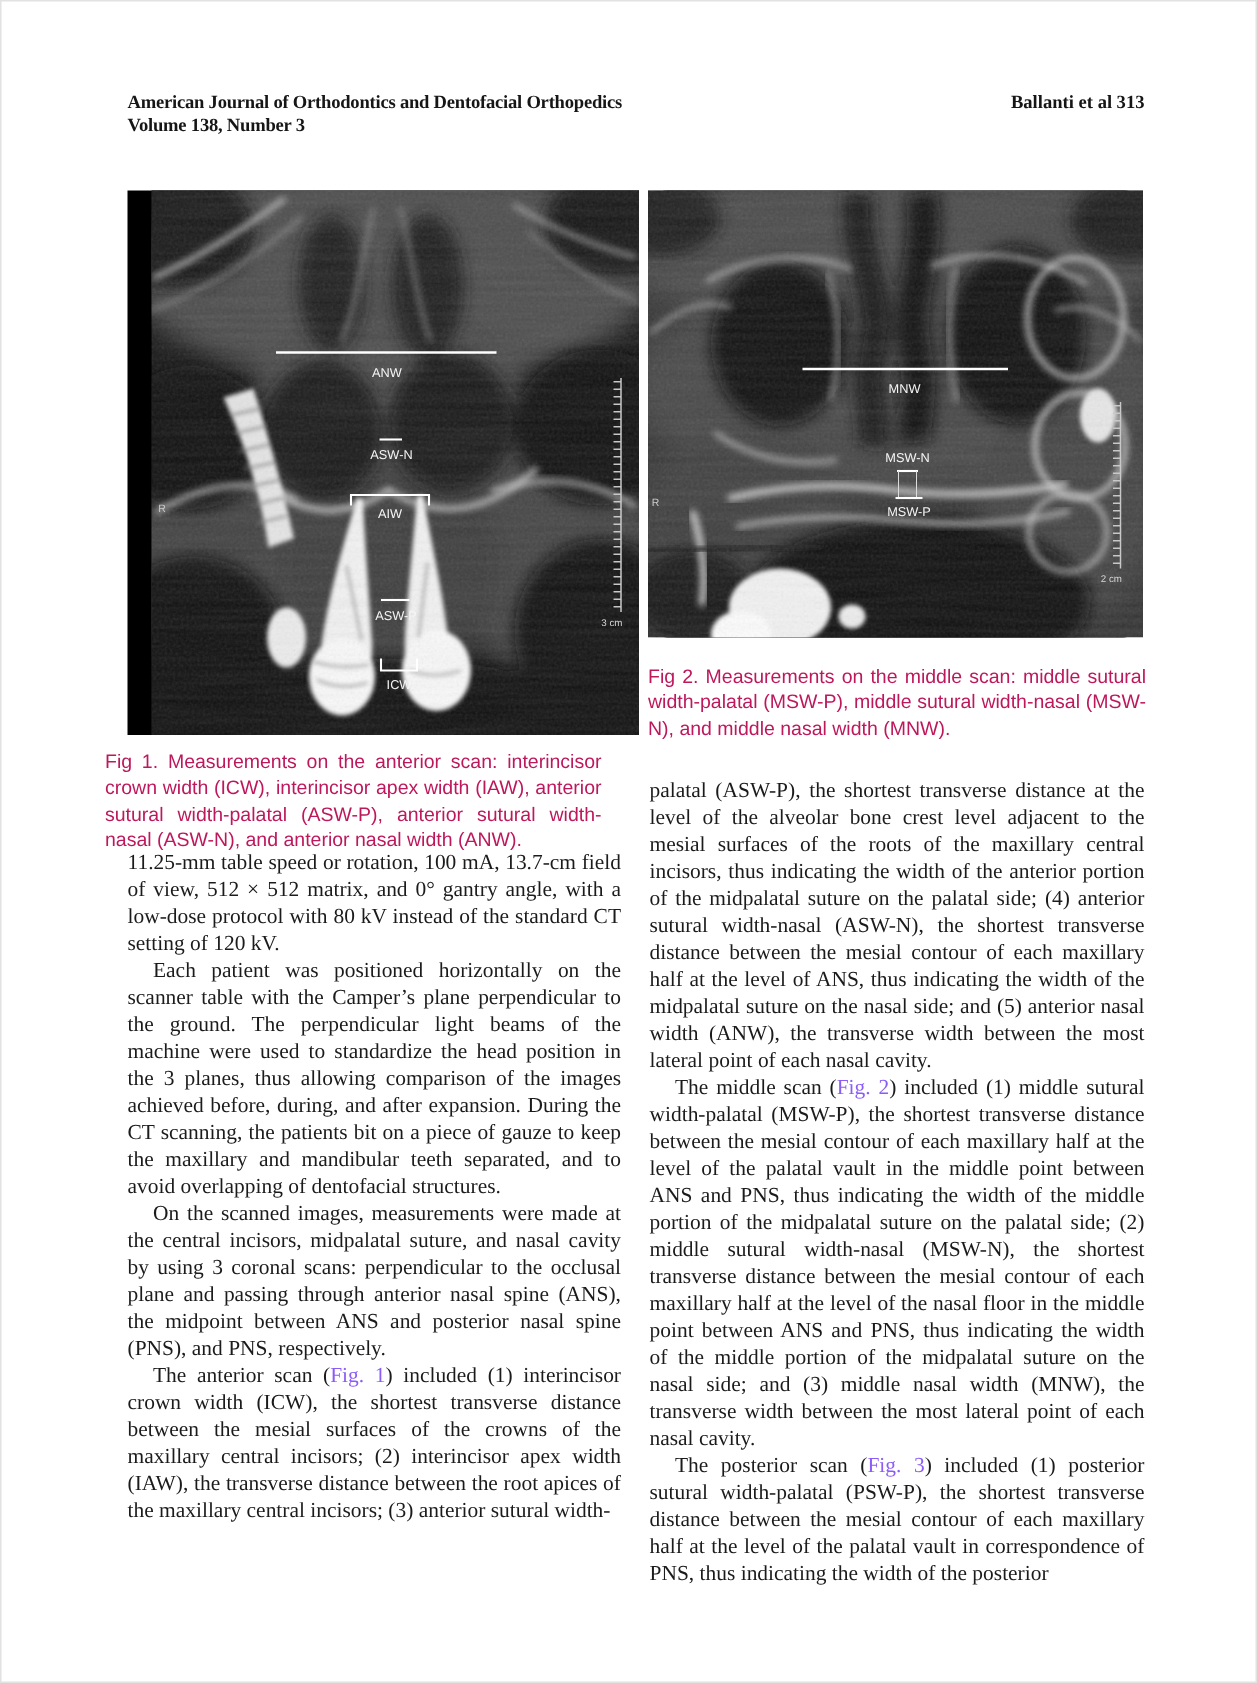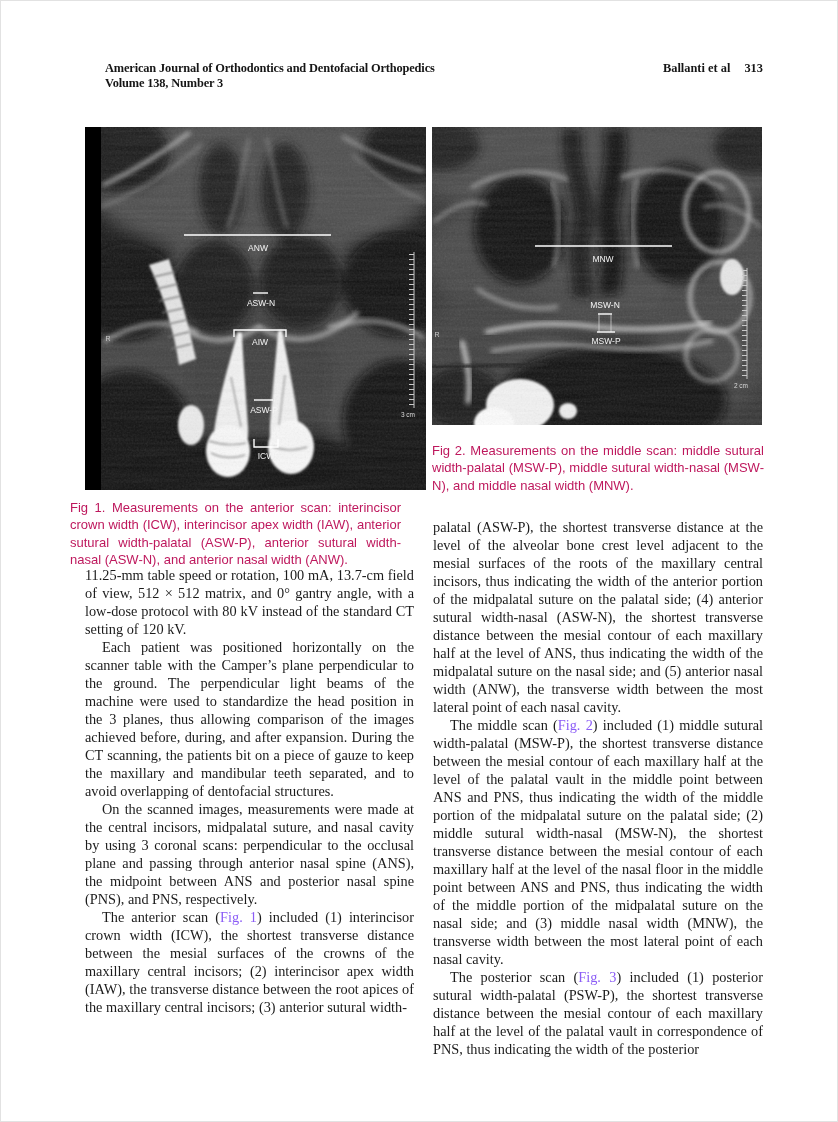--- a/index.html
+++ b/index.html
@@ -1,22 +1,22 @@
 <!DOCTYPE html>
 <html><head>
 <meta charset="utf-8">
 <style>
   html,body{margin:0;padding:0;background:#fff;}
   .page{position:relative;width:838px;height:1122px;background:#ffffff;overflow:hidden;
         box-shadow:inset 0 0 0 1px #e2e2e2;font-family:"Liberation Serif",serif;color:#1b1b1b;}
   
   .runhead{position:absolute;top:61px;left:85px;right:75px;display:flex;justify-content:space-between;
            font-family:"Liberation Serif",serif;font-weight:bold;font-size:12.4px;line-height:14.6px;color:#161616;}
-  .runhead .left{letter-spacing:-0.15px;margin-left:20px;}
-  .runhead .pageno{margin-left:14px;}
+  .runhead .left{letter-spacing:-0.15px;}
+  .runhead .pageno{margin-left:3px;}
   
   .fig-img{position:absolute;background:#000;}
   #fig1-img{left:85px;top:127px;width:325px;height:363px;padding-left:16px;}
   #fig2-img{left:432px;top:127px;width:330px;height:298px;border-radius:13px;}
   .caption{position:absolute;font-family:"Liberation Sans",sans-serif;font-size:13px;line-height:17.4px;
            color:#be185d;text-align:justify;}
   #fig1-cap{left:70px;top:499px;width:331px;}
   #fig2-cap{left:432px;top:442px;width:332px;}
   
   .col{position:absolute;font-size:14.3px;line-height:18px;text-align:justify;color:#1b1b1b;}

